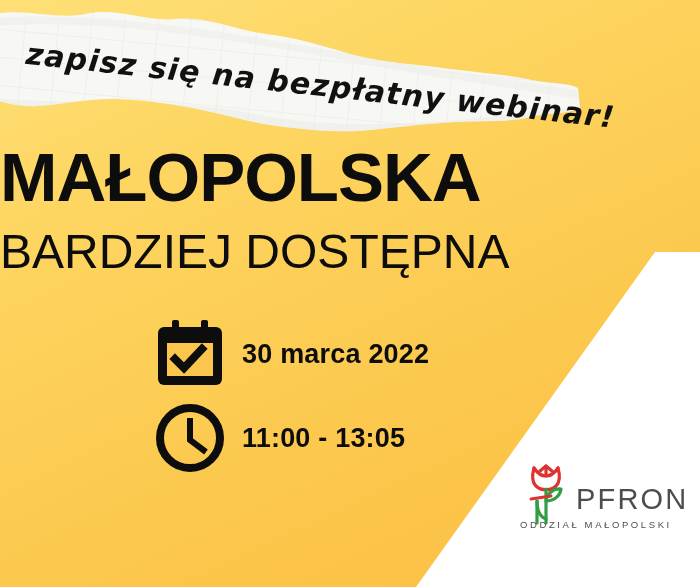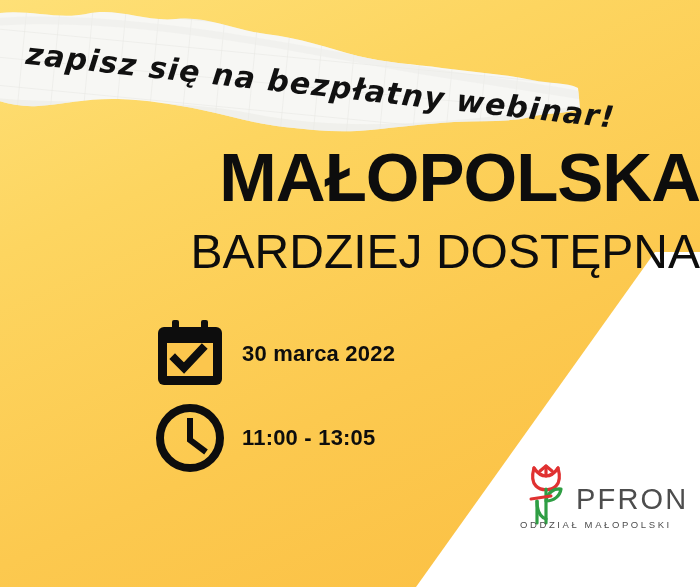--- a/index.html
+++ b/index.html
@@ -52,34 +52,34 @@
     white-space: nowrap;
   }
 
   
   .title-main {
     position: absolute;
     left: 0;
     right: 0;
     top: 143px;
     z-index: 4;
-    text-align: right;
+    text-align: left;
     font-size: 69px;
     font-weight: 700;
     letter-spacing: -1px;
     color: #0d0d0d;
     line-height: 1;
   }
   .title-sub {
     position: absolute;
     left: 0;
     right: 0;
     top: 228px;
     z-index: 4;
-    text-align: right;
+    text-align: left;
     font-size: 48px;
     font-weight: 400;
     letter-spacing: 0px;
     color: #0d0d0d;
     line-height: 1;
   }
 
   
   .info-block {
     position: absolute;
@@ -95,21 +95,21 @@
   .info-row .ico {
     width: 76px;
     height: 76px;
     flex: 0 0 76px;
     display: flex;
     align-items: center;
     justify-content: center;
   }
   .info-row .txt {
     margin-left: 14px;
-    font-size: 22px;
+    font-size: 27px;
     font-weight: 700;
     color: #0d0d0d;
     letter-spacing: 0.2px;
     white-space: nowrap;
   }
 
   
   .logo {
     position: absolute;
     left: 520px;

